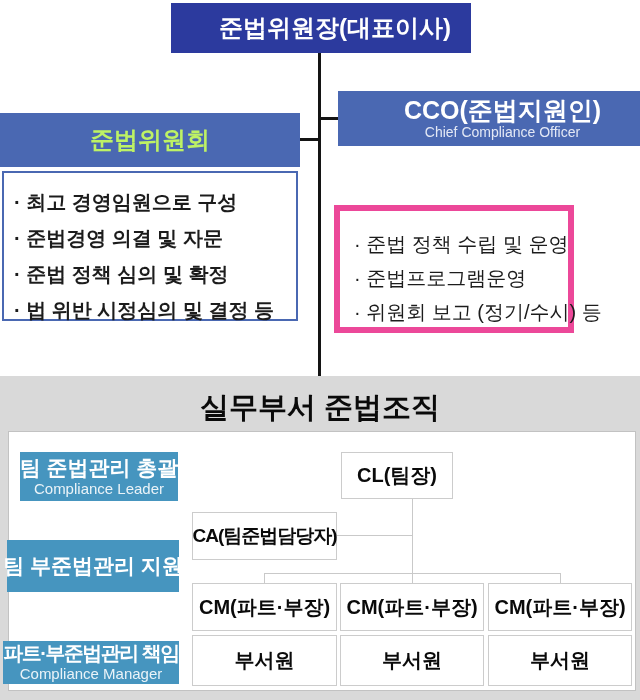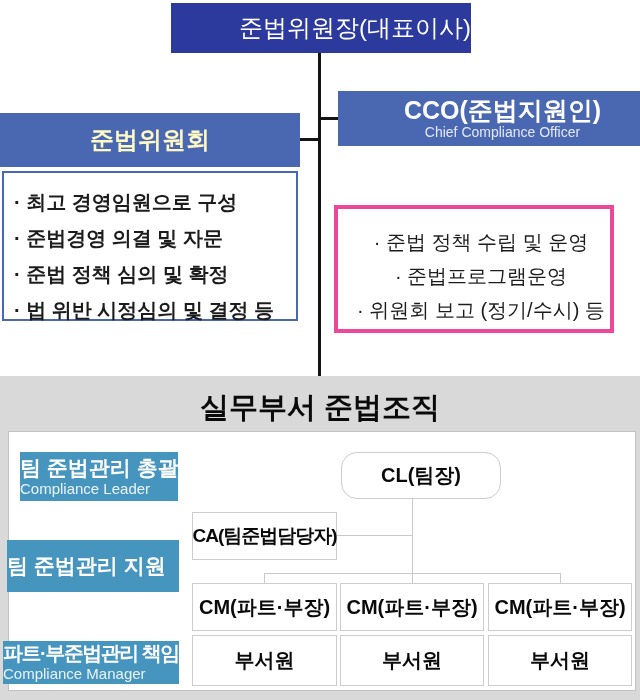--- a/index.html
+++ b/index.html
@@ -2,56 +2,56 @@
 <html><head>
 <meta charset="utf-8">
 <style>
   html,body{margin:0;padding:0;background:#ffffff;}
   #stage{position:relative;width:640px;height:700px;background:#ffffff;overflow:hidden;
          font-family:"Liberation Sans","DejaVu Sans",sans-serif;}
   .abs{position:absolute;box-sizing:border-box;}
 
   
   .root-box{left:171px;top:3px;width:300px;height:50px;background:#2c3a9e;color:#fff;
-            display:flex;align-items:center;justify-content:flex-end;font-size:24px;font-weight:400;}
+            display:flex;align-items:center;justify-content:flex-start;font-size:24px;font-weight:700;padding-left:48px;}
   .vline-main{left:318px;top:53px;width:3px;height:323px;background:#141414;}
   .branch-left{left:300px;top:138px;width:18px;height:3px;background:#141414;}
   .branch-right{left:321px;top:117px;width:17px;height:3px;background:#141414;}
 
-  .committee-header{left:0;top:113px;width:300px;height:54px;background:#4a68b2;color:#fef9c3;
+  .committee-header{left:0;top:113px;width:300px;height:54px;background:#4a68b2;color:#bef264;
             display:flex;align-items:center;justify-content:center;font-size:24px;font-weight:800;}
   .committee-list{left:2px;top:171px;width:296px;height:150px;background:#fff;border:2px solid #4a68b2;
             padding:11px 0 0 10px;font-size:20px;line-height:36px;color:#1c1c1c;font-weight:700;white-space:nowrap;}
 
   .cco-box{left:338px;top:91px;width:302px;height:55px;background:#4a68b2;color:#fff;
             display:flex;flex-direction:column;align-items:center;justify-content:center;line-height:1.1;padding-left:27px;}
   .cco-title{font-size:25px;font-weight:800;}
   .cco-subtitle{font-size:14px;font-weight:400;color:#e3e8f5;}
   .team-box{left:338px;top:149px;width:302px;height:52px;background:#4a68b2;color:#fff;
             display:flex;align-items:center;justify-content:center;font-size:24px;font-weight:800;}
-  .cco-list{left:334px;top:205px;width:280px;height:128px;background:#fff;border:4px solid #ec4899;
-            padding:16px 0 0 14px;font-size:20px;line-height:34px;color:#1c1c1c;font-weight:500;white-space:nowrap;text-align:center;}
+  .cco-list{left:334px;top:205px;width:240px;height:128px;background:#fff;border:6px solid #ec4899;
+            padding:16px 0 0 14px;font-size:20px;line-height:34px;color:#1c1c1c;font-weight:500;white-space:nowrap;}
 
   
   .section-bg{left:0;top:376px;width:640px;height:324px;background:#d9d9d9;}
   .section-title{left:0;top:388px;width:640px;text-align:center;font-size:29px;font-weight:800;color:#0a0a0a;}
   .panel{left:8px;top:431px;width:628px;height:260px;background:#fff;border:1px solid #c2c2c2;}
 
-  .role{background:#4695bf;color:#fff;display:flex;flex-direction:column;align-items:flex-start;
+  .role{background:#4695bf;color:#fff;display:flex;flex-direction:column;align-items:center;
         justify-content:center;line-height:1.15;white-space:nowrap;}
   .role .ko{font-size:21px;font-weight:800;}
   .role .en{font-size:15px;font-weight:400;color:#eaf3f8;}
   .role-1{left:20px;top:452px;width:158px;height:49px;}
   .role-2{left:7px;top:540px;width:172px;height:52px;}
   .role-3{left:3px;top:641px;width:176px;height:43px;}
   .role-3 .ko{letter-spacing:-1.5px;font-size:20px;}
 
   .node{background:#fff;border:1px solid #cccccc;display:flex;align-items:center;justify-content:center;
         font-size:20px;font-weight:800;color:#0a0a0a;white-space:nowrap;}
-  .cl-box{left:341px;top:452px;width:160px;height:47px;border-radius:16px;}
+  .cl-box{left:341px;top:452px;width:112px;height:47px;}
   .ca-box{left:192px;top:512px;width:145px;height:48px;font-size:19px;letter-spacing:-1px;}
   .cm-1{left:192px;top:583px;width:145px;height:48px;}
   .cm-2{left:340px;top:583px;width:144px;height:48px;}
   .cm-3{left:488px;top:583px;width:144px;height:48px;}
   .st-1{left:192px;top:635px;width:145px;height:51px;}
   .st-2{left:340px;top:635px;width:144px;height:51px;}
   .st-3{left:488px;top:635px;width:144px;height:51px;}
 
   .gline{background:#c9c9c9;}
   .conn-v-center{left:412px;top:499px;width:1px;height:84px;}
@@ -95,21 +95,21 @@
 
   <div class="abs section-bg"></div>
   <div class="abs section-title">실무부서 준법조직</div>
   <div class="abs panel"></div>
 
   <div class="abs role role-1">
     <div class="ko">팀 준법관리 총괄</div>
     <div class="en">Compliance Leader</div>
   </div>
   <div class="abs role role-2">
-    <div class="ko">팀 준법관리 지원</div>
+    <div class="ko">팀 부준법관리 지원</div>
   </div>
   <div class="abs role role-3">
     <div class="ko">파트·부준법관리 책임</div>
     <div class="en">Compliance Manager</div>
   </div>
 
   <div class="abs gline conn-v-center"></div>
   <div class="abs gline conn-h-ca"></div>
   <div class="abs gline conn-h-cm"></div>
   <div class="abs gline conn-v-cm1"></div>

